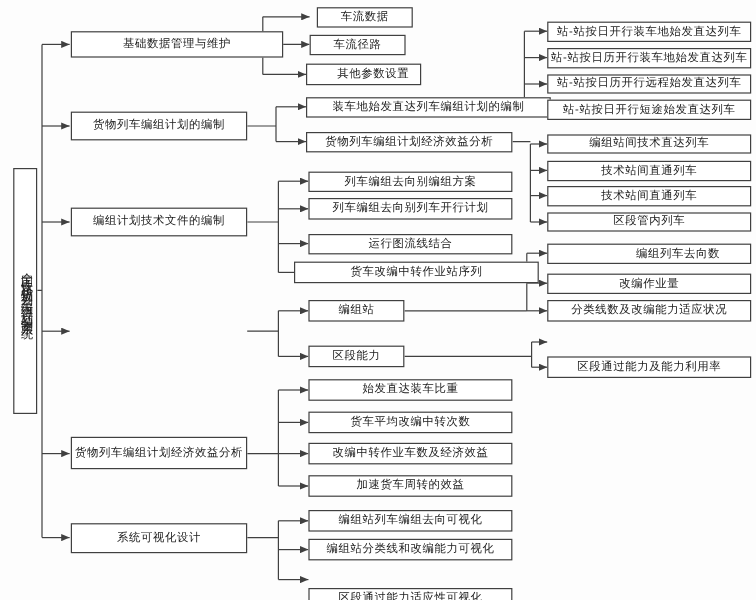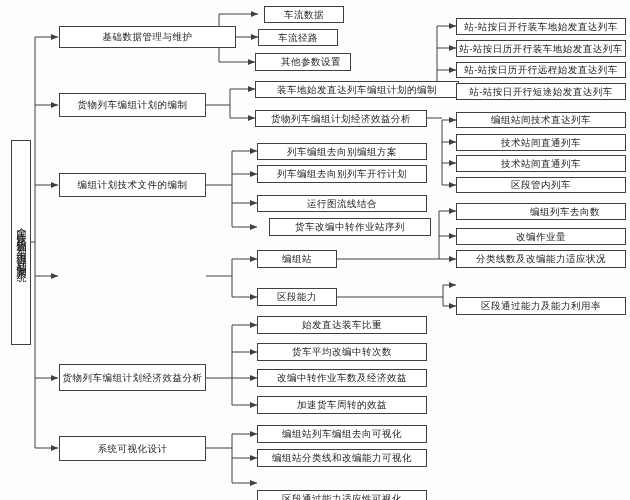--- a/index.html
+++ b/index.html
@@ -122,21 +122,21 @@
   <div class="node" style="left:264px;top:6px;width:80px;height:17px;">车流数据</div>
   <div class="node" style="left:258px;top:29px;width:80px;height:17px;">车流径路</div>
   <div class="node" style="left:255px;top:53px;width:96px;height:18px;padding-left:16px;">其他参数设置</div>
 
   <div class="node" style="left:255px;top:81px;width:204px;height:17px;">装车地始发直达列车编组计划的编制</div>
   <div class="node" style="left:255px;top:110px;width:172px;height:17px;">货物列车编组计划经济效益分析</div>
 
   <div class="node" style="left:257px;top:143px;width:170px;height:17px;">列车编组去向别编组方案</div>
   <div class="node" style="left:257px;top:195px;width:170px;height:17px;">运行图流线结合</div>
   <div class="node" style="left:257px;top:165px;width:170px;height:18px;">列车编组去向别列车开行计划</div>
-  <div class="node" style="left:269px;top:218px;width:162px;height:18px;">货车改编中转作业站序列</div>
+  <div class="node" style="left:245px;top:218px;width:204px;height:18px;">货车改编中转作业站序列</div>
 
   <div class="node" style="left:257px;top:250px;width:80px;height:18px;">编组站</div>
   <div class="node" style="left:257px;top:288px;width:80px;height:18px;">区段能力</div>
 
   <div class="node" style="left:257px;top:316px;width:170px;height:18px;">始发直达装车比重</div>
   <div class="node" style="left:257px;top:343px;width:170px;height:18px;">货车平均改编中转次数</div>
   <div class="node" style="left:257px;top:369px;width:170px;height:18px;">改编中转作业车数及经济效益</div>
   <div class="node" style="left:257px;top:396px;width:170px;height:18px;">加速货车周转的效益</div>
 
   <div class="node" style="left:257px;top:425px;width:170px;height:18px;">编组站列车编组去向可视化</div>

